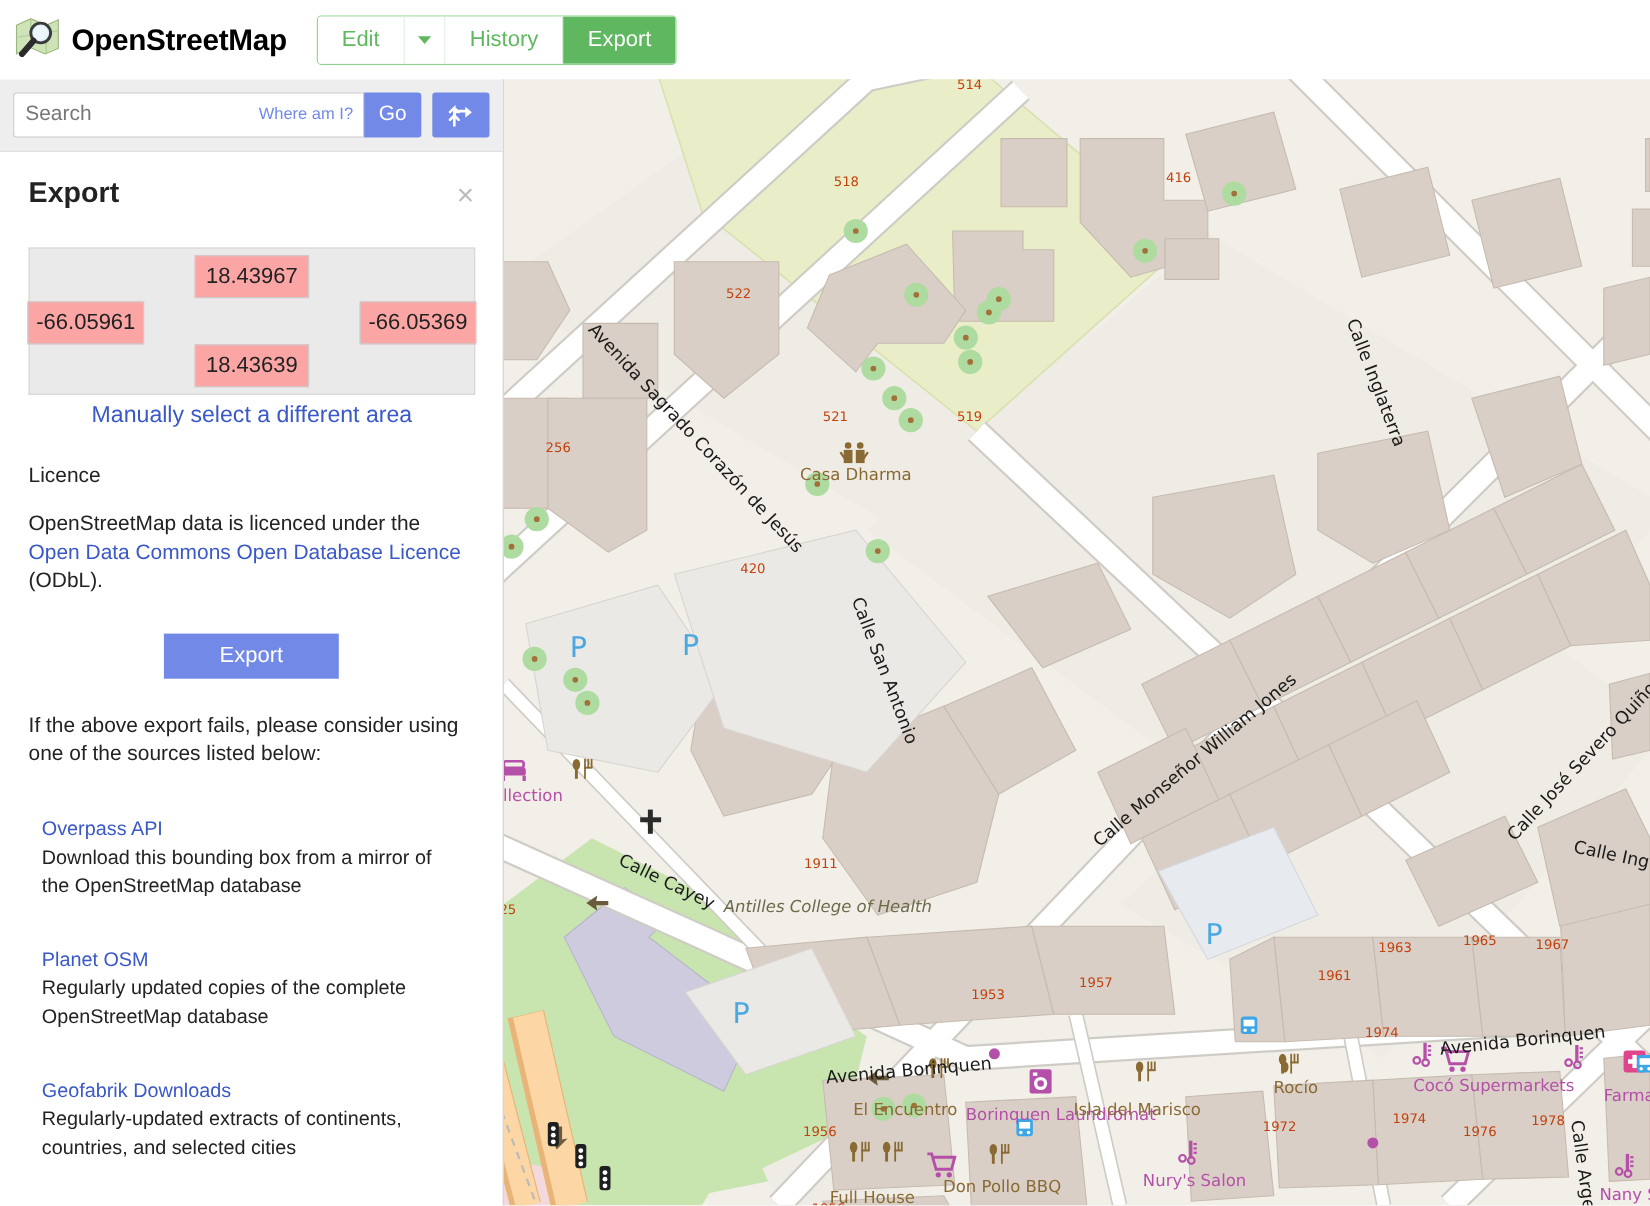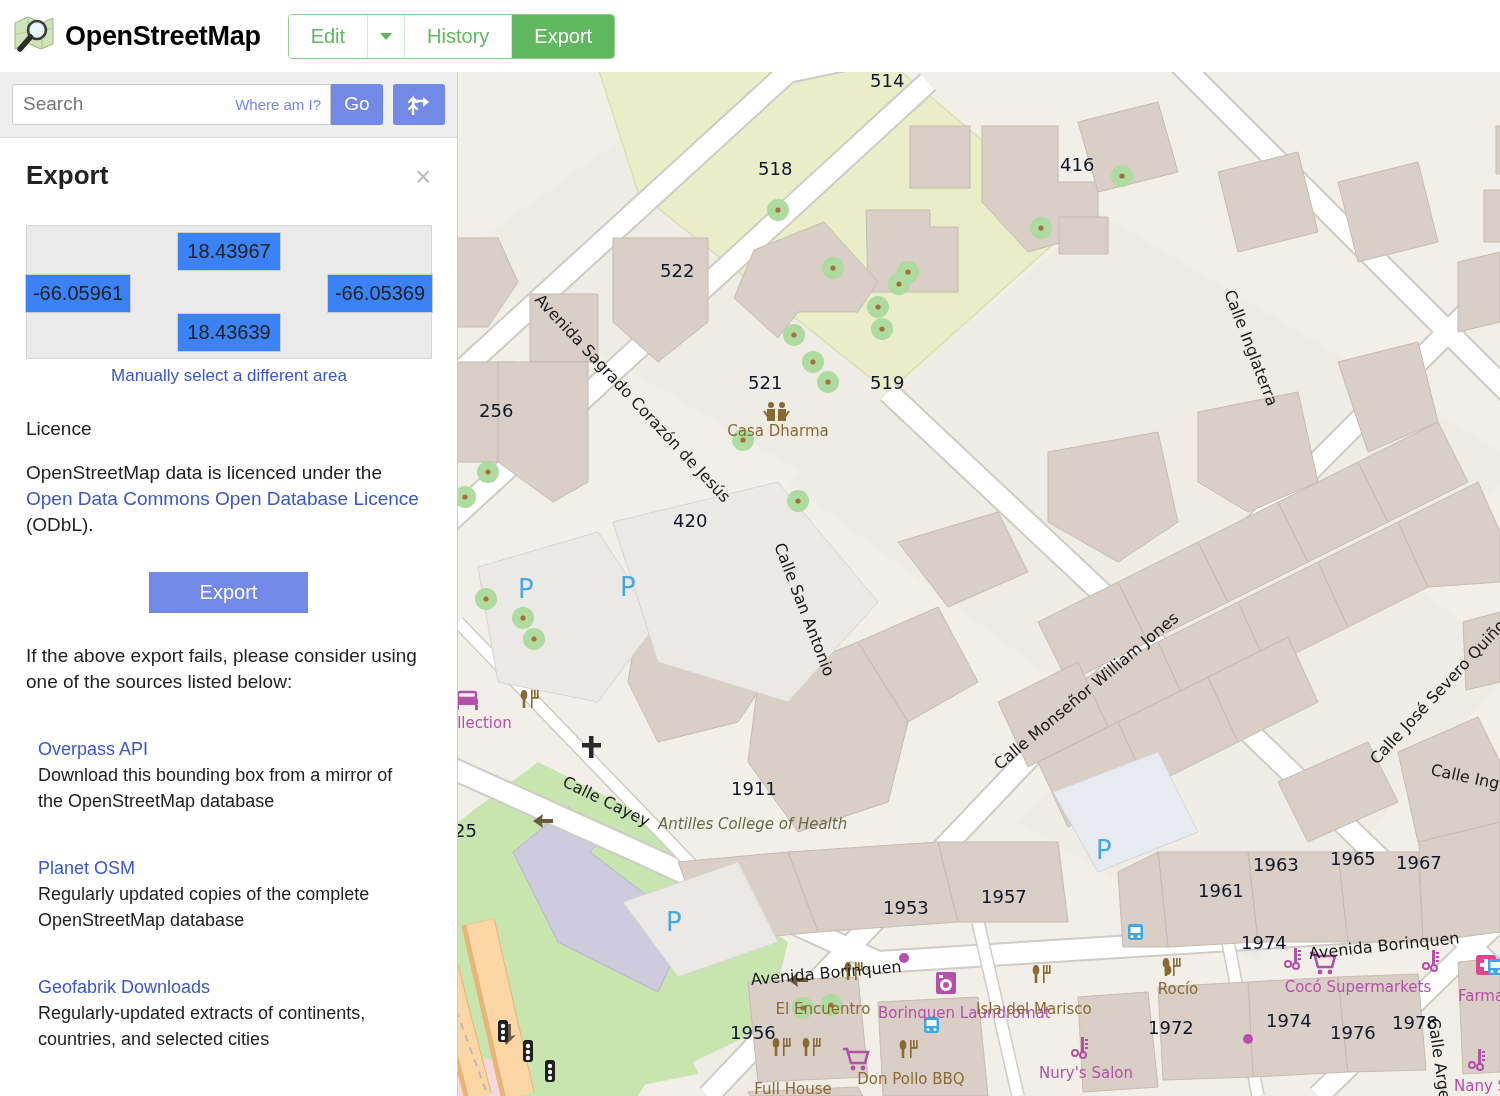--- a/index.html
+++ b/index.html
@@ -82,33 +82,33 @@
   #panel-title { font-size: 26px; font-weight: bold; color: #222; }
   #panel-close { font-size: 27px; color: #bbb; cursor: pointer; line-height: 1;
                  margin-top: 4px; }
 
   
   #bbox {
     margin-top: 34px; background: #eaeaea; border: 1px solid #d6d6d6;
     width: 406px; height: 134px; position: relative;
   }
   .coord {
-    position: absolute; background: #3b82f6; border: 1px solid #ccc;
+    position: absolute; background: #fca5a5; border: 1px solid #ccc;
     font-size: 20px; color: #222; text-align: center; line-height: 37px;
     height: 39px; font-family: "Liberation Sans", sans-serif; padding: 0 4px;
     outline: none;
   }
   #coord-max-lat { top: 6px; left: 50%; transform: translateX(-50%); width: 104px; }
   #coord-min-lon { top: 48px; left: -2px; width: 106px; }
   #coord-max-lon { top: 48px; right: -2px; width: 106px; }
   #coord-min-lat { bottom: 6px; left: 50%; transform: translateX(-50%); width: 104px; }
 
   #manual-link {
     display: block; text-align: center; width: 406px; margin-top: 7px;
-    font-size: 17px; color: #3a58c8; cursor: pointer;
+    font-size: 21px; color: #3a58c8; cursor: pointer;
   }
 
   
   #licence-head { font-size: 19px; color: #222; margin-top: 32px; }
   #licence-body { font-size: 19px; color: #222; margin-top: 20px;
                   line-height: 1.38; width: 400px; }
   .inline-link { color: #3a58c8; cursor: pointer; }
 
   #export-btn {
     display: block; margin: 33px auto 0 auto; width: 159px; height: 41px;
@@ -128,21 +128,21 @@
   
   #map {
     position: absolute; left: 458px; top: 62px; width: 1042px; height: 1034px;
     background: #f2efe9; overflow: hidden; z-index: 10;
   }
   #map svg { display: block; }
   .maplabel {
     position: absolute; font-family: "DejaVu Sans", sans-serif;
     white-space: nowrap; pointer-events: none;
   }
-  .housenum { font-size: 18px; color: #0f172a; }
+  .housenum { font-size: 12px; color: #c2410c; }
   .streetname { font-size: 16px; color: #1a1a1a; }
   .poiname { font-size: 15px; color: #8a6a33; text-align: center; }
   .shopname { font-size: 15px; color: #b550a8; text-align: center; }
   .placename { font-size: 15px; color: #6b6a4a; font-style: italic; text-align: center; }
   .pglyph { font-size: 26px; color: #4aa8e0; font-family: "DejaVu Sans", sans-serif; }
 </style>
 </head>
 <body>
 
 <div id="app">
@@ -582,21 +582,21 @@
           </g>
       </g>
     </svg>
 
     <div class="maplabel housenum" style="left:412px;top:8px">514</div>
     <div class="maplabel housenum" style="left:300px;top:96px">518</div>
     <div class="maplabel housenum" style="left:602px;top:92px">416</div>
     <div class="maplabel housenum" style="left:202px;top:198px">522</div>
     <div class="maplabel housenum" style="left:290px;top:310px">521</div>
     <div class="maplabel housenum" style="left:412px;top:310px">519</div>
-    <div class="maplabel housenum" style="left:21px;top:338px">256</div>
+    <div class="maplabel housenum" style="left:38px;top:338px">256</div>
     <div class="maplabel housenum" style="left:215px;top:448px">420</div>
     <div class="maplabel housenum" style="left:273px;top:716px">1911</div>
     <div class="maplabel housenum" style="left:425px;top:835px">1953</div>
     <div class="maplabel housenum" style="left:523px;top:824px">1957</div>
     <div class="maplabel housenum" style="left:795px;top:792px">1963</div>
     <div class="maplabel housenum" style="left:872px;top:786px">1965</div>
     <div class="maplabel housenum" style="left:938px;top:790px">1967</div>
     <div class="maplabel housenum" style="left:740px;top:818px">1961</div>
     <div class="maplabel housenum" style="left:783px;top:870px">1974</div>
     <div class="maplabel housenum" style="left:808px;top:948px">1974</div>

